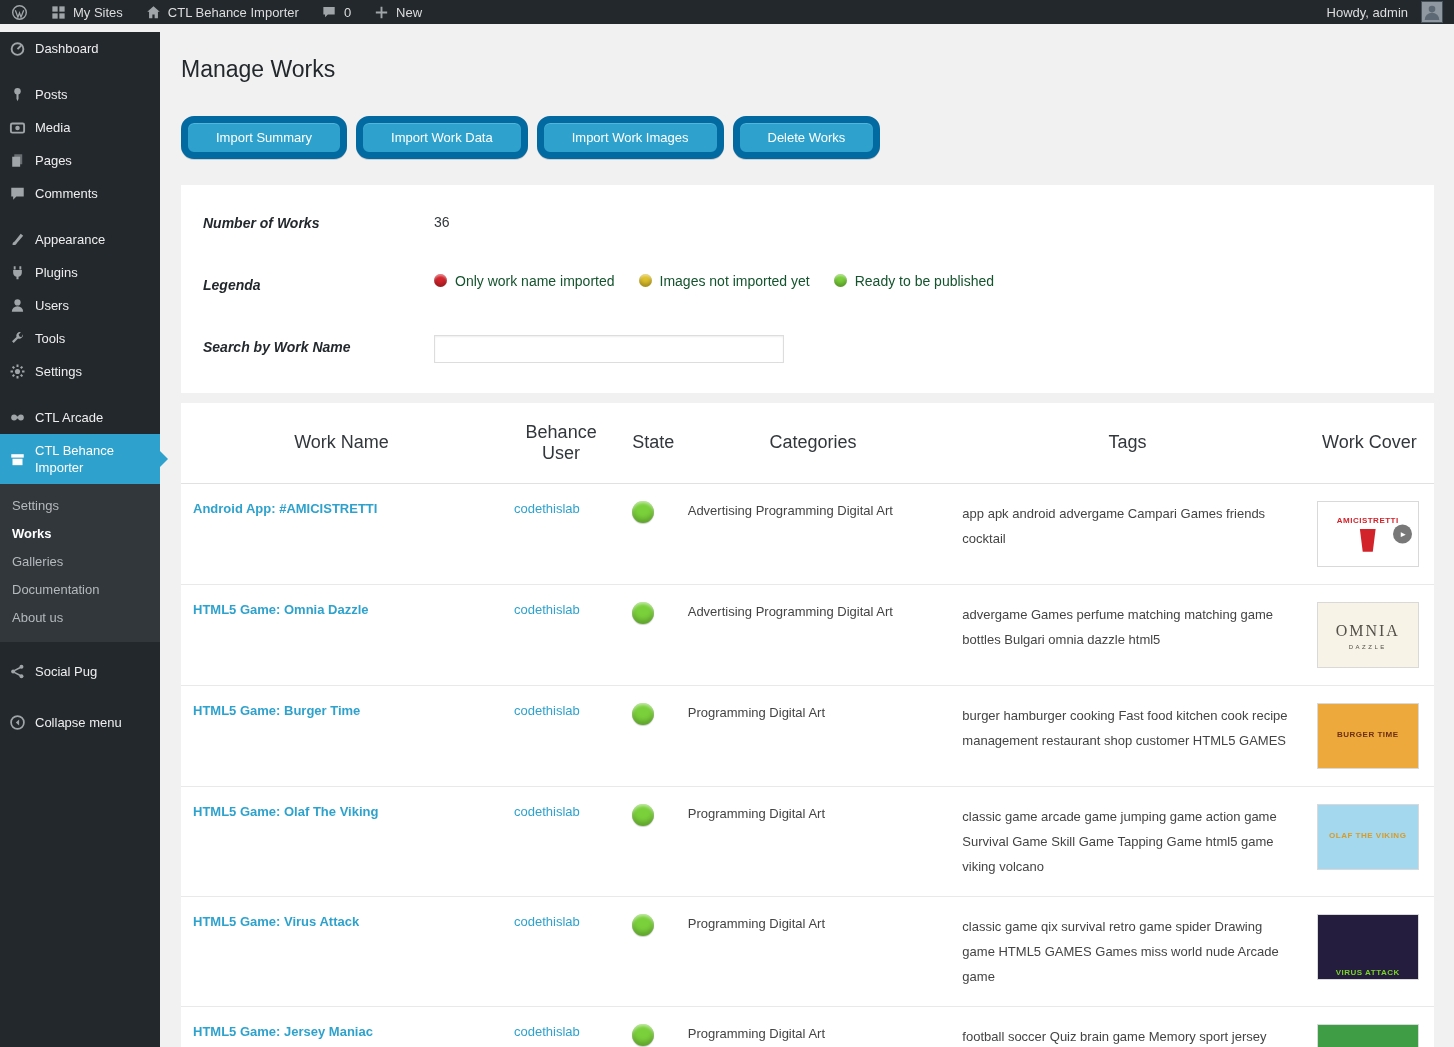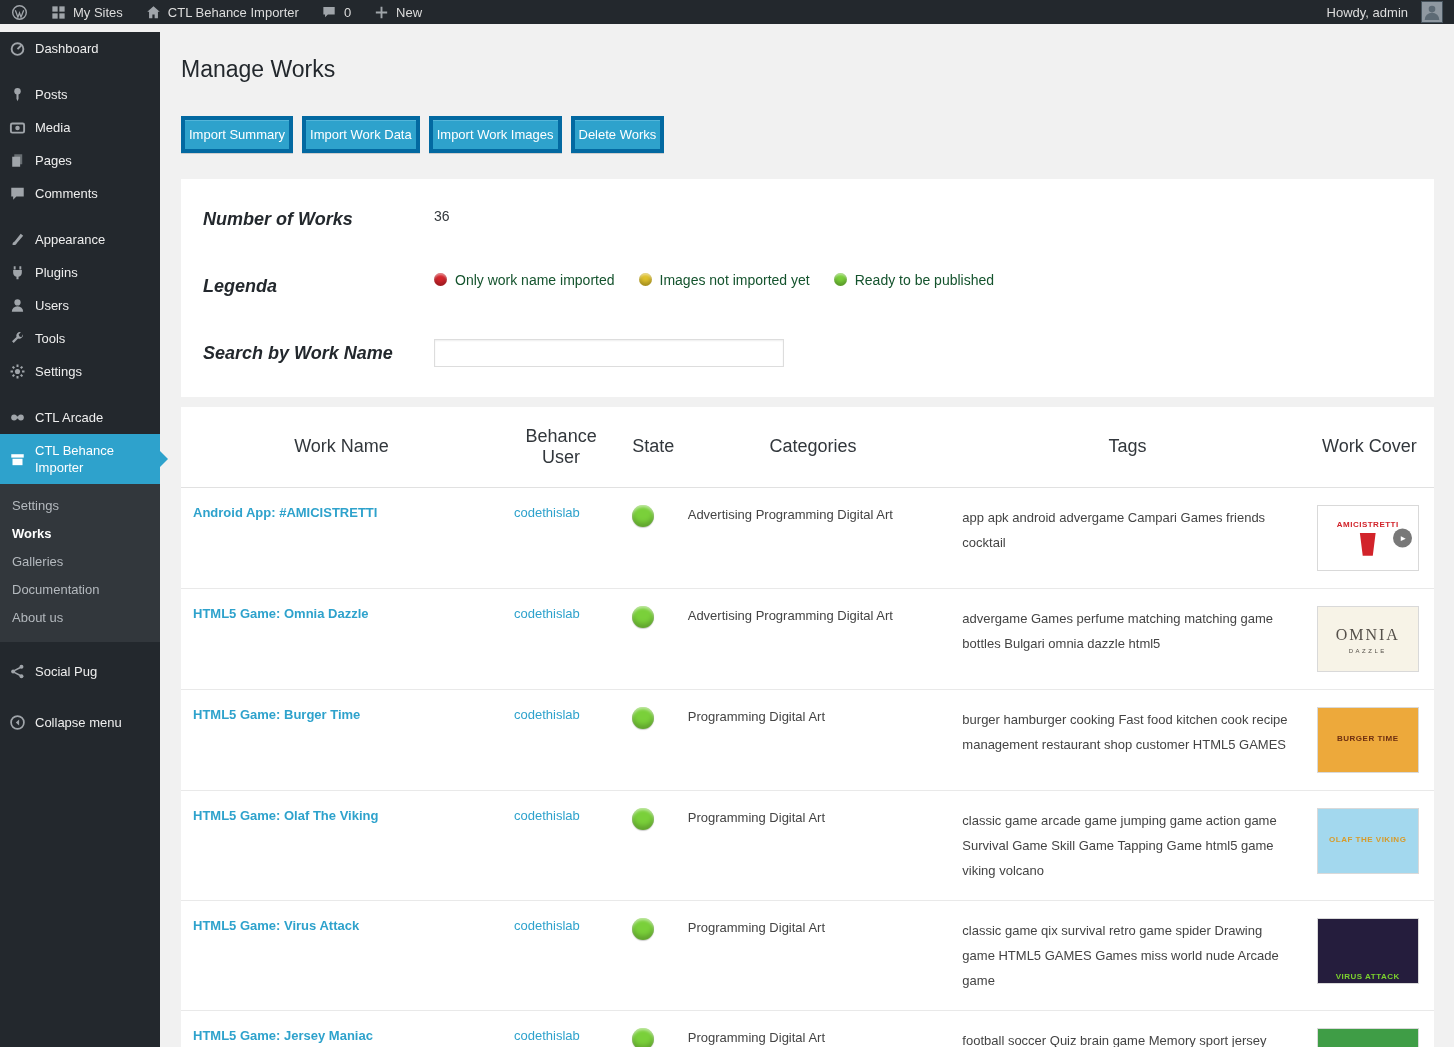--- a/index.html
+++ b/index.html
@@ -32,28 +32,28 @@
   svg.ic{width:17px;height:17px}
 
   
   .content{position:absolute;top:32px;left:160px;right:0;bottom:0;padding:14px 20px 0 21px;overflow:hidden}
   .page-title{font-size:23px;font-weight:400;color:#23282d;padding:9px 0 4px;line-height:1.3}
   .nav-tabs{margin-top:13px;border-bottom:1px solid #ccc}
   .nav-tab{display:inline-block;border:1px solid #ccc;background:#e4e4e4;color:#555;
     padding:7px 15px;font-size:14px;font-weight:600;margin:0 5px -1px 0;cursor:pointer}
   .nav-tab.active{background:#fff;color:#444;border-bottom-color:#fff}
   .actions{margin-top:27px;display:flex;gap:9px}
-  .btn-primary{background:#2ea2cc;border:4px solid #0369a1;color:#fff;font-size:13px;line-height:1;
-    padding:8px 4px;border-radius:0;cursor:pointer;font-family:"Liberation Sans",sans-serif;
+  .btn-primary{background:#2ea2cc;border:7px solid #0369a1;color:#fff;font-size:13px;line-height:1;
+    padding:8px 28px;border-radius:13px;cursor:pointer;font-family:"Liberation Sans",sans-serif;
     box-shadow:inset 0 1px 0 rgba(120,200,230,.5),0 1px 0 rgba(0,0,0,.15)}
 
   .panel{background:#fff;margin-top:26px;padding:26px 22px 30px}
   .form-row{display:flex;align-items:flex-start}
   .form-row + .form-row{margin-top:42px}
-  .form-label{width:231px;flex:none;font-size:18px;font-style:italic;font-weight:700;color:#23282d;padding-top:4px}
+  .form-label{width:231px;flex:none;font-size:14px;font-style:italic;font-weight:700;color:#23282d;padding-top:4px}
   .form-value{font-size:14px;color:#32373c;padding-top:3px}
   .legend{display:flex;align-items:center;gap:24px}
   .legend-item{display:flex;align-items:center;gap:8px;font-size:14px;color:#14532d}
   .legend-dot{width:13px;height:13px;border-radius:50%;flex:none;
     box-shadow:inset 0 -3px 4px rgba(0,0,0,.28),inset 0 2px 2px rgba(255,255,255,.45)}
   .search-input{width:350px;height:28px;border:1px solid #ddd;background:#fff;padding:0 8px;font-size:14px;
     box-shadow:inset 0 1px 2px rgba(0,0,0,.07);font-family:"Liberation Sans",sans-serif}
 
   
   .table-panel{background:#fff;margin-top:10px}

